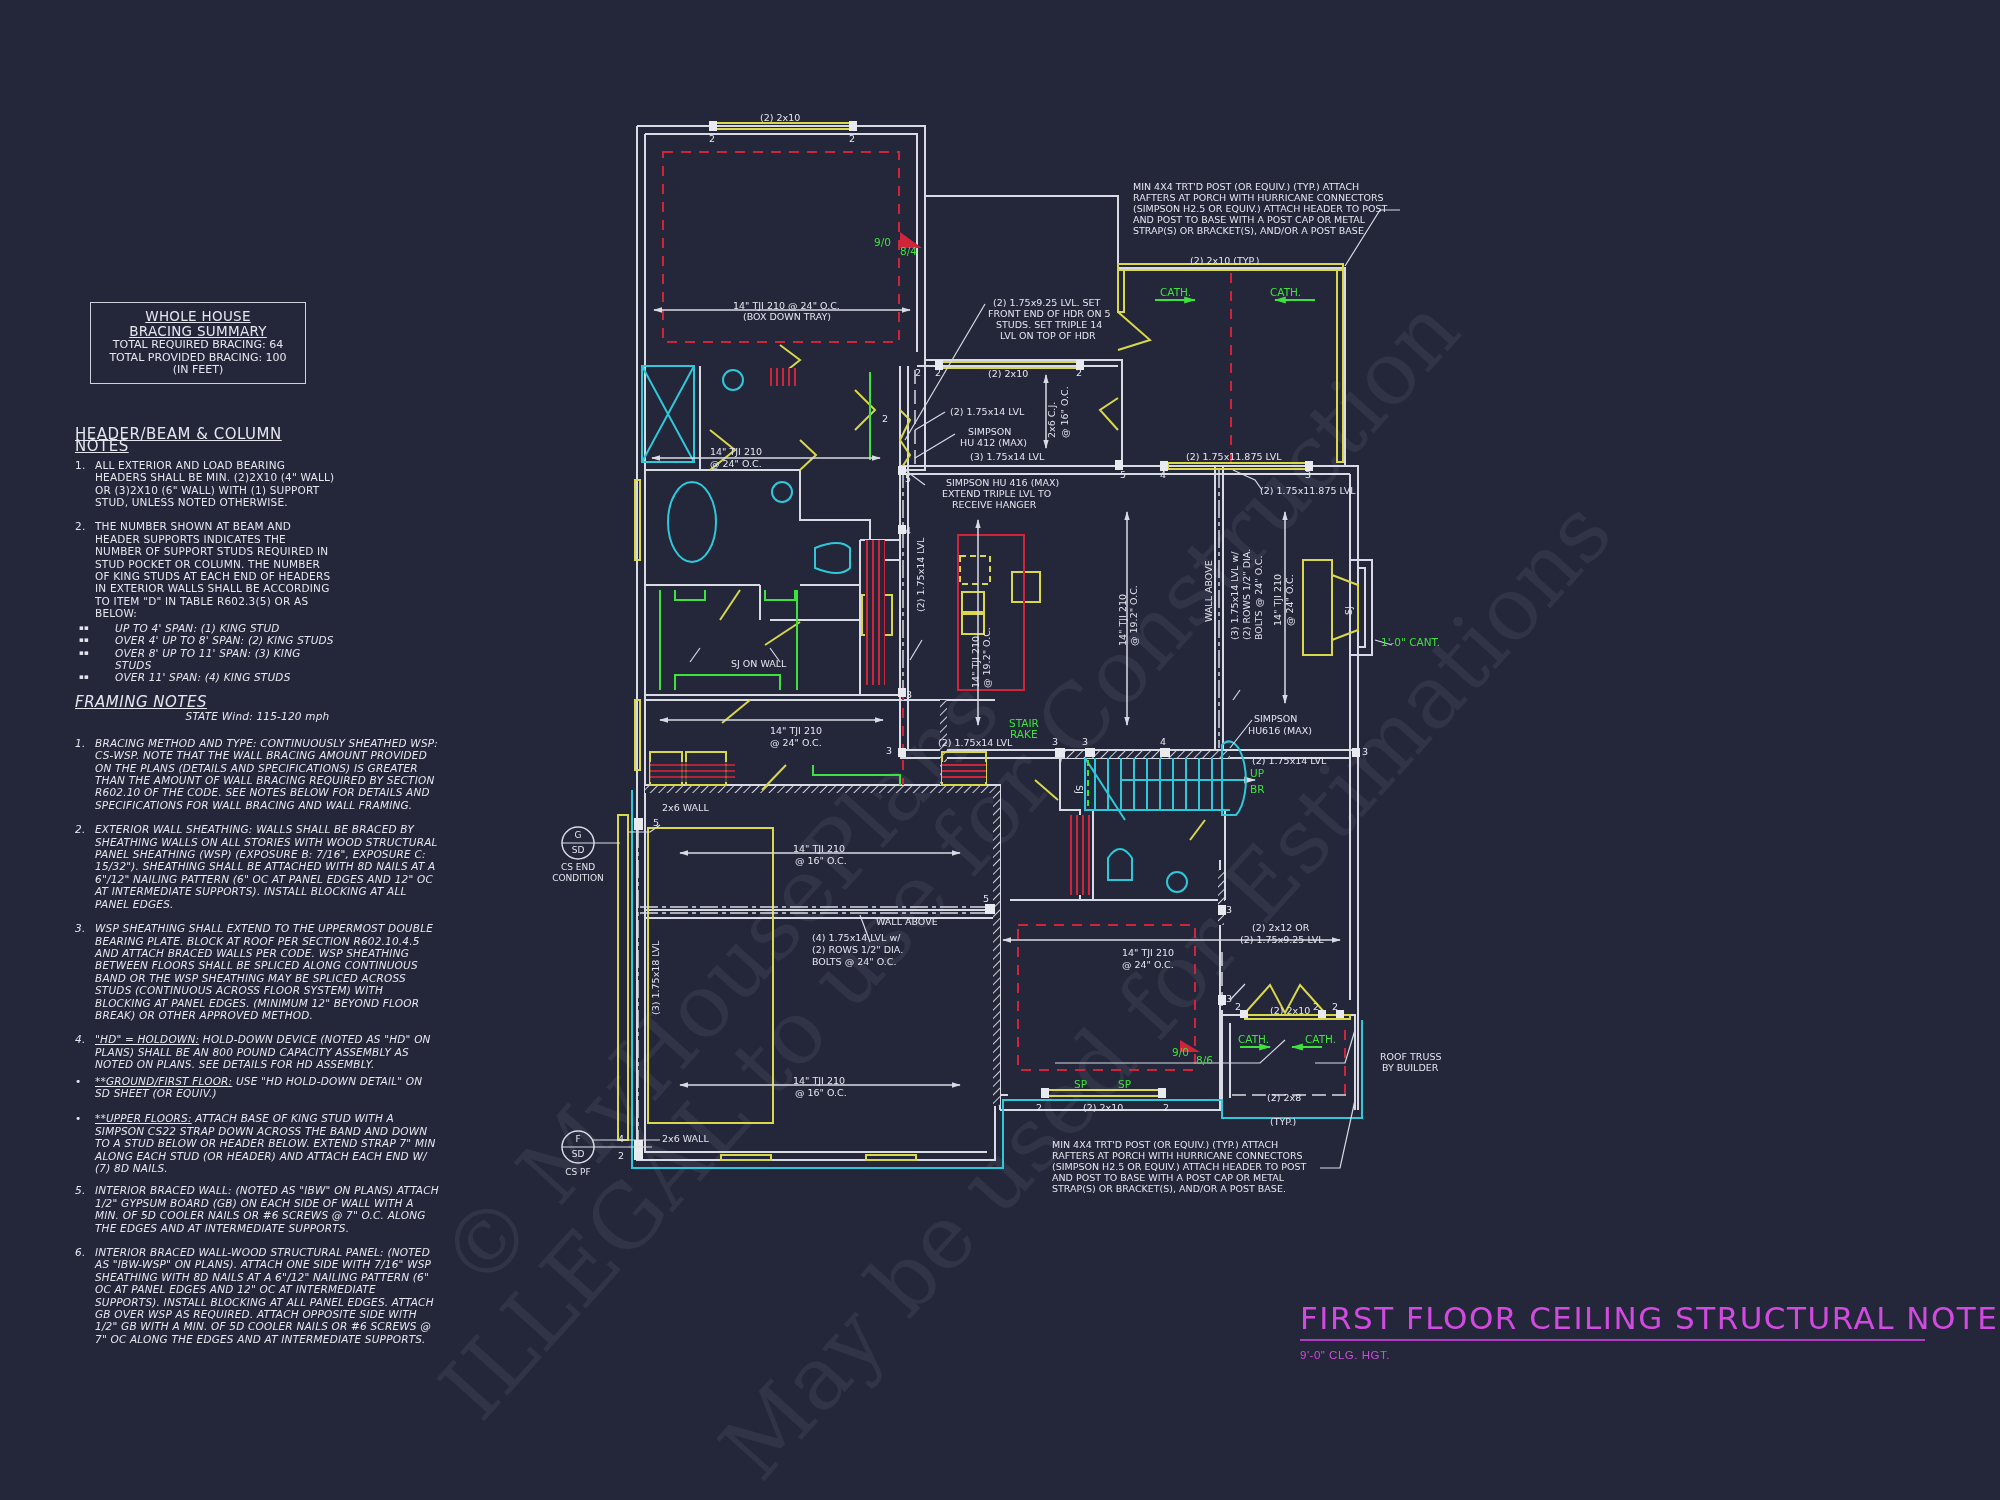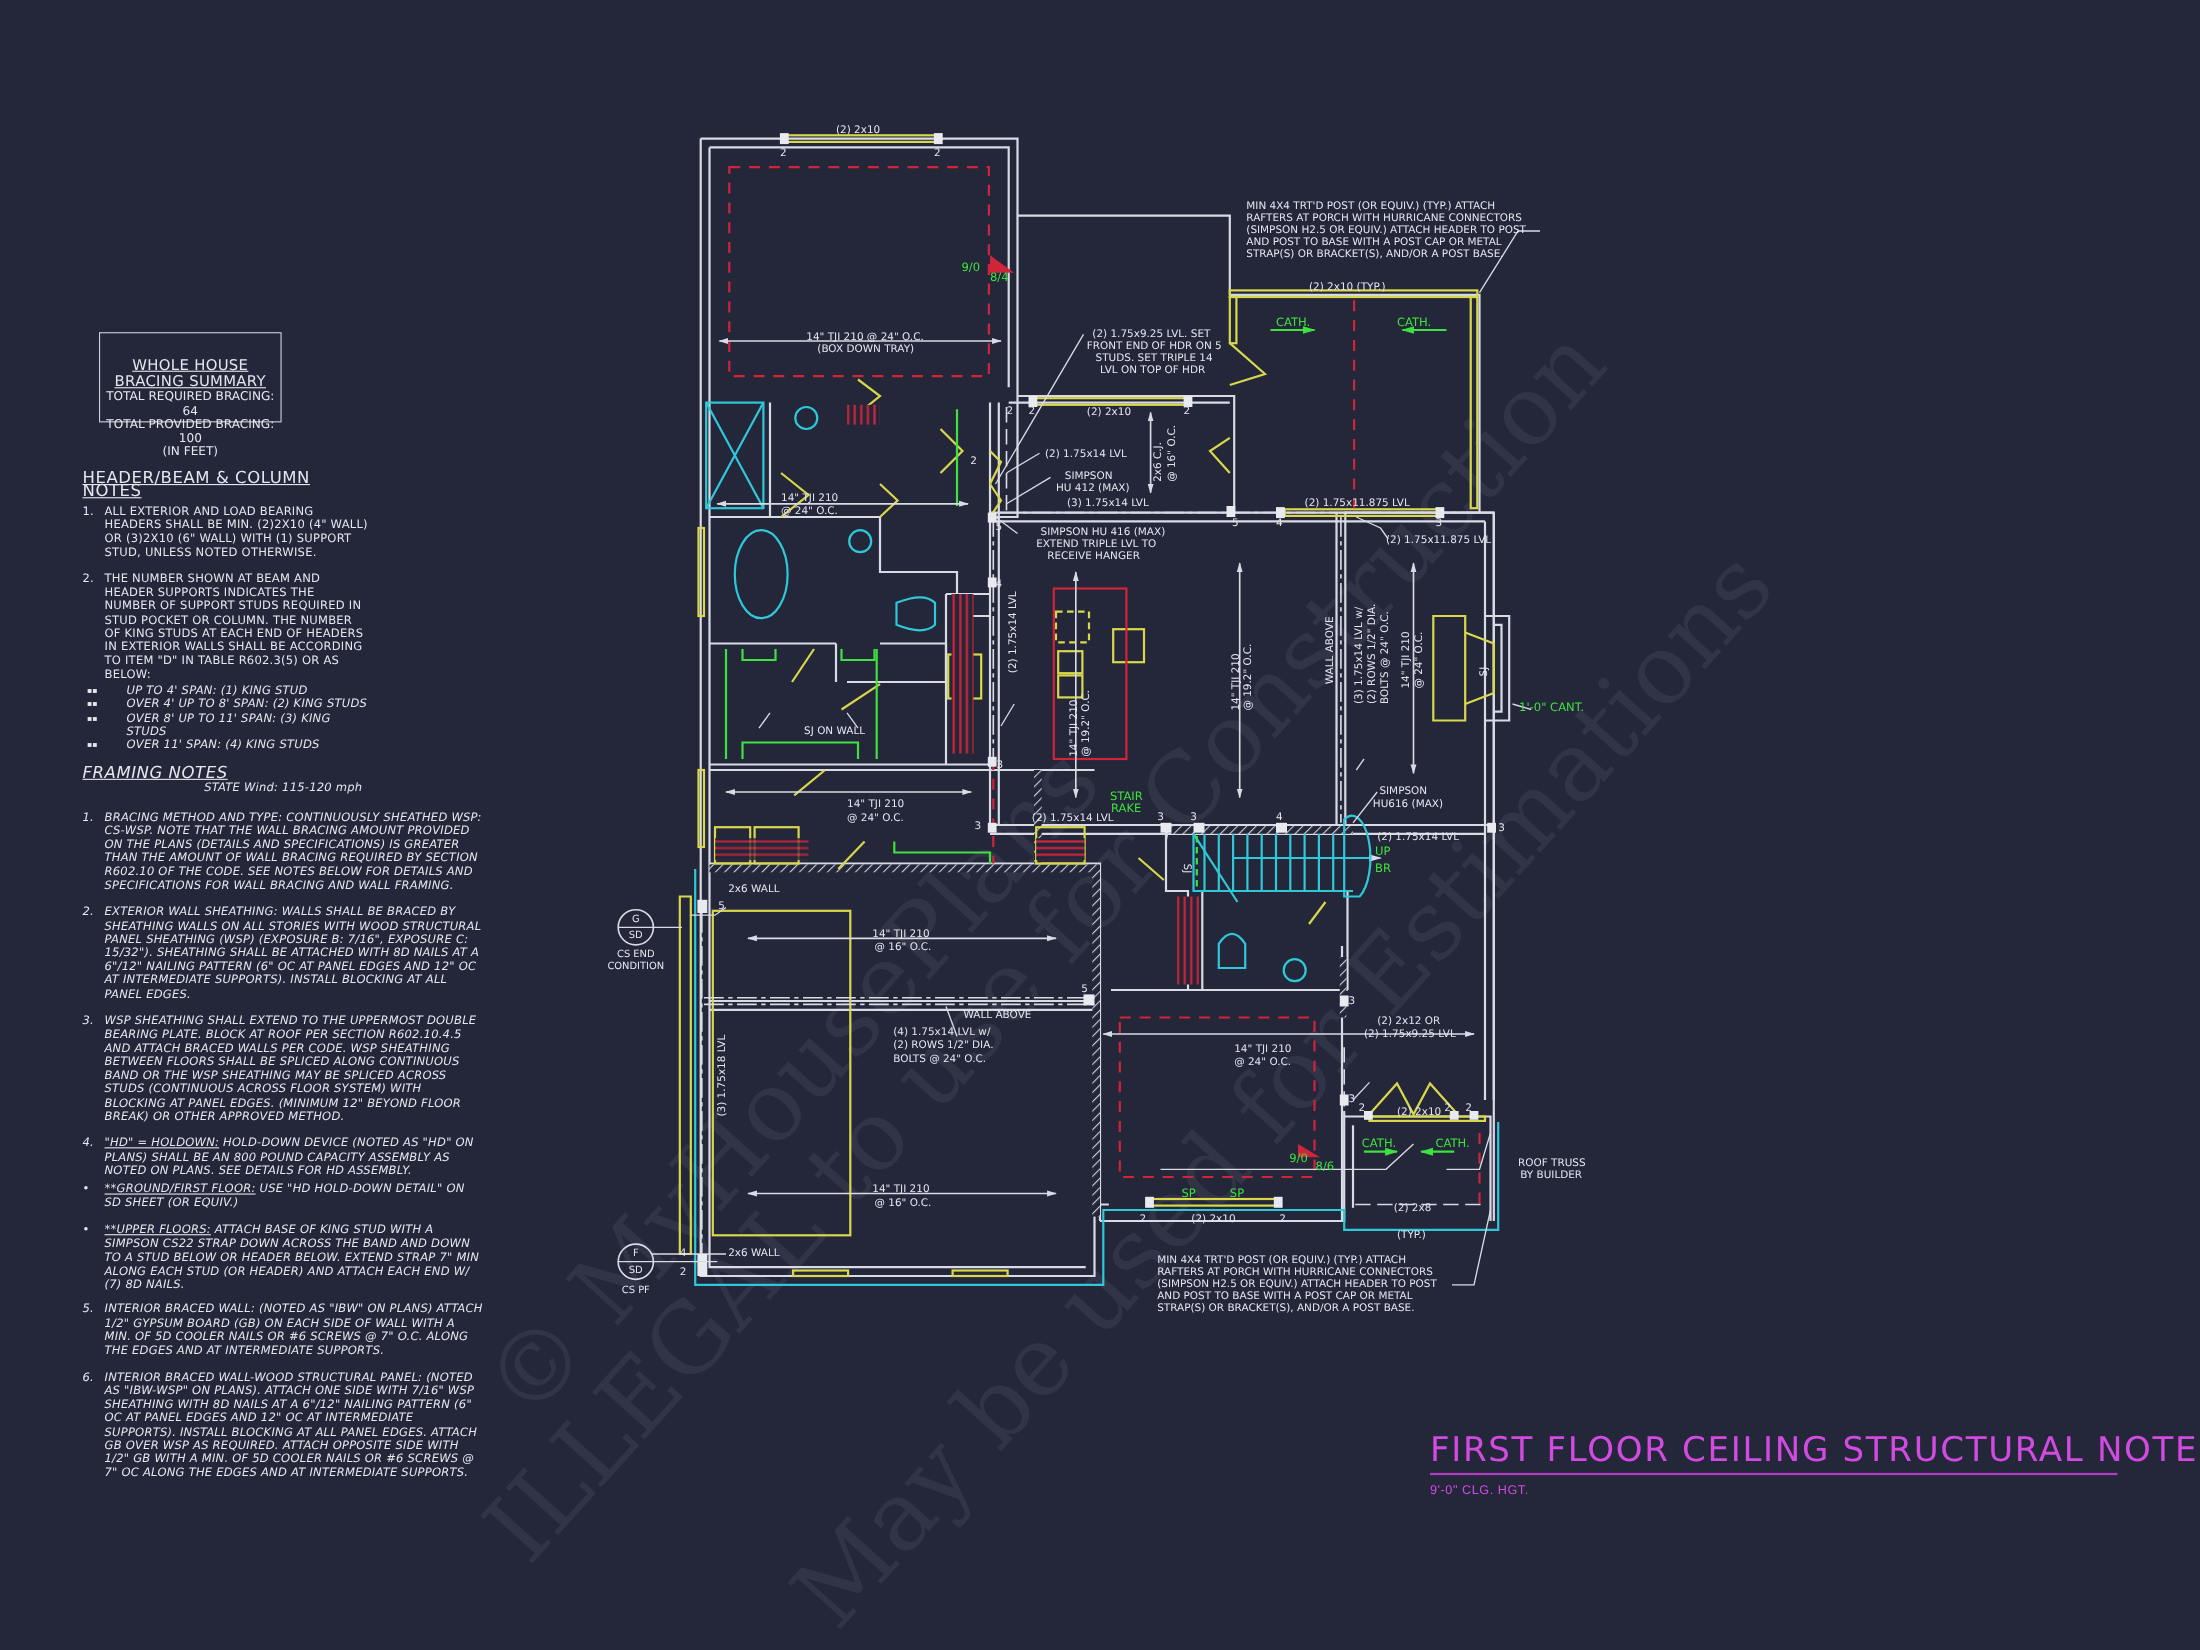--- a/index.html
+++ b/index.html
@@ -12,23 +12,23 @@
   .notes .sub{font-size:10.5px;text-transform:none;margin:-4px 0 14px 0;text-align:center;}
   .notes ol{margin:0;padding:0;list-style:none;}
   .notes li{position:relative;padding-left:20px;margin-bottom:12px;}
   .notes li .num{position:absolute;left:0;top:0;}
   .notes .bul{margin:-10px 0 10px 0;}
   .notes .bul div{position:relative;padding-left:40px;font-style:italic;}
   .notes .bul div:before{content:"\25AA\25AA";position:absolute;left:4px;font-size:7px;}
   .notes .dot{position:relative;padding-left:20px;margin:-8px 0 10px 0;}
   .notes .dot:before{content:"\2022";position:absolute;left:0;}
   .u{text-decoration:underline;}
-  .summary{position:absolute;left:90px;top:302px;width:166px;height:82px;border:1.5px solid #cfd2dc;
+  .summary{position:absolute;left:90px;top:302px;width:216px;height:82px;border:1.5px solid #cfd2dc;
            text-align:center;font-size:11px;line-height:12.5px;color:#e6e7ee;text-transform:uppercase;
-           font-family:"DejaVu Sans","Liberation Sans",sans-serif;padding-top:22px;box-sizing:border-box;}
+           font-family:"DejaVu Sans","Liberation Sans",sans-serif;padding-top:6px;box-sizing:border-box;}
   .summary .t{font-size:13.5px;line-height:15px;text-decoration:underline;letter-spacing:0.3px;}
   .title-block{position:absolute;left:1300px;top:1300px;width:625px;}
   .title-block .main{color:#d24be0;font-size:31px;letter-spacing:1.5px;border-bottom:2px solid #b03cc4;
            padding-bottom:3px;white-space:nowrap;font-family:"DejaVu Sans","Liberation Sans",sans-serif;}
   .title-block .sub{color:#d24be0;font-size:11.5px;margin-top:8px;letter-spacing:0.5px;}
   svg text{font-family:"DejaVu Sans","Liberation Sans",sans-serif;}
   .wm{position:absolute;color:rgba(190,195,215,0.09);font-family:"DejaVu Serif","Liberation Serif",serif;
       font-size:88px;white-space:nowrap;transform-origin:left top;pointer-events:none;}
 </style>
 </head>

